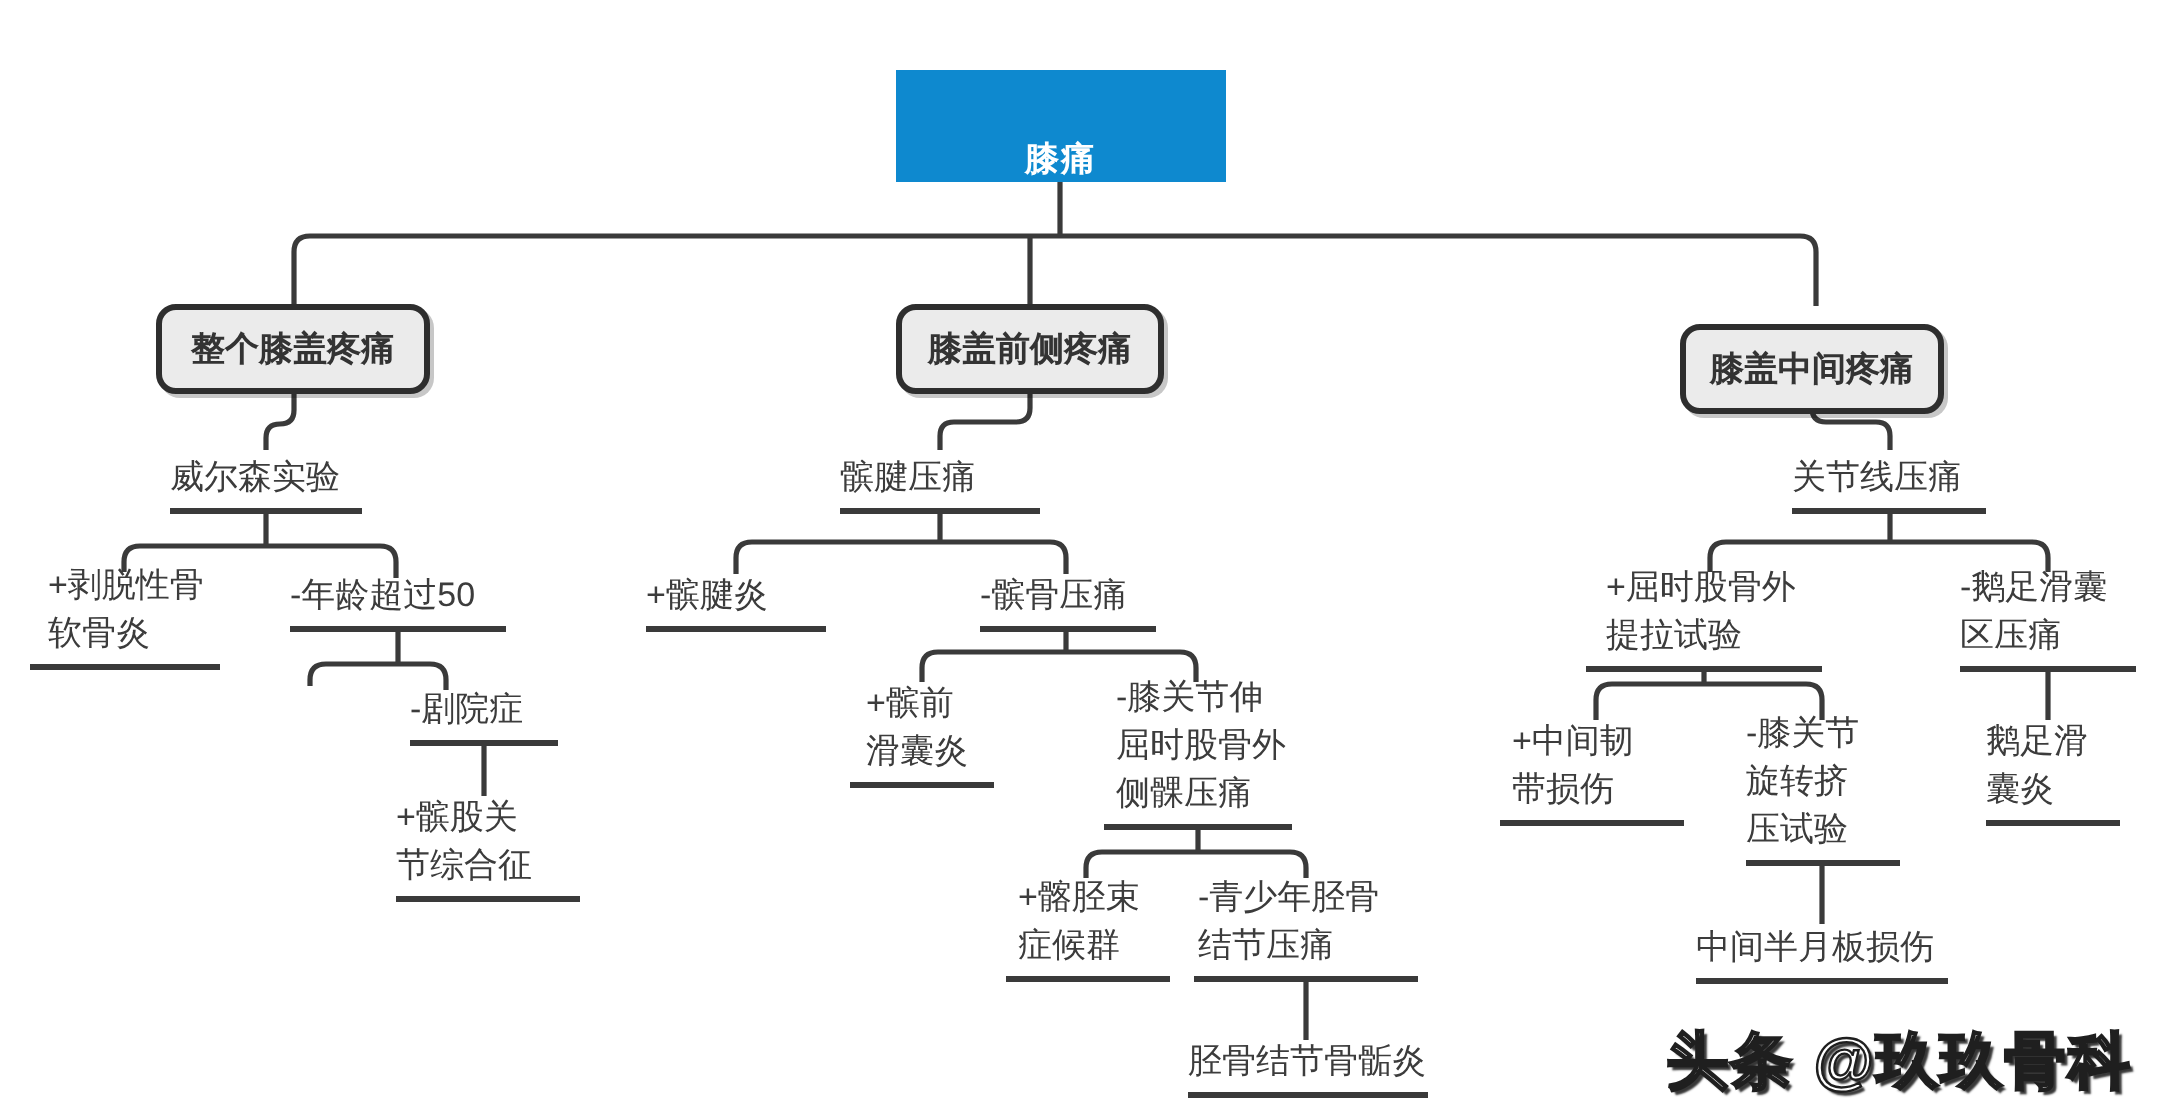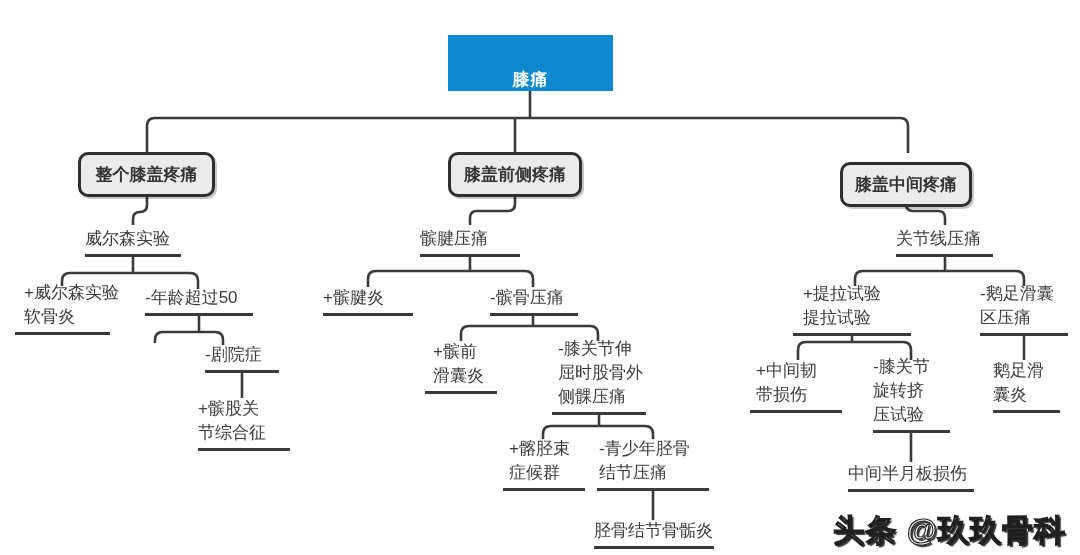--- a/index.html
+++ b/index.html
@@ -82,21 +82,21 @@
     <span>膝盖前侧疼痛</span>
   </div>
   <div class="branch b-right">
     <span>膝盖中间疼痛</span>
   </div>
 
   <div class="tnode c" style="left:85px;top:227px;width:96px">
     <div>威尔森实验</div>
   </div>
   <div class="tnode l" style="left:15px;top:281px;width:95px;padding-left:9px">
-    <div>+威尔森实验</div>
+    <div>+剥脱性骨</div>
     <div>软骨炎</div>
   </div>
   <div class="tnode c" style="left:145px;top:286px;width:108px">
     <div>-年龄超过50</div>
   </div>
   <div class="tnode c" style="left:205px;top:343px;width:74px">
     <div>-剧院症</div>
   </div>
   <div class="tnode c" style="left:198px;top:397px;width:92px">
     <div>+髌股关</div>
@@ -130,21 +130,21 @@
     <div>结节压痛</div>
   </div>
   <div class="tnode c" style="left:594px;top:519px;width:120px">
     <div>胫骨结节骨骺炎</div>
   </div>
 
   <div class="tnode c" style="left:896px;top:227px;width:97px">
     <div>关节线压痛</div>
   </div>
   <div class="tnode l" style="left:793px;top:282px;width:118px;padding-left:10px">
-    <div>+提拉试验</div>
+    <div>+屈时股骨外</div>
     <div>提拉试验</div>
   </div>
   <div class="tnode c" style="left:980px;top:282px;width:88px">
     <div>-鹅足滑囊</div>
     <div>区压痛</div>
   </div>
   <div class="tnode l" style="left:750px;top:359px;width:92px;padding-left:6px">
     <div>+中间韧</div>
     <div>带损伤</div>
   </div>

